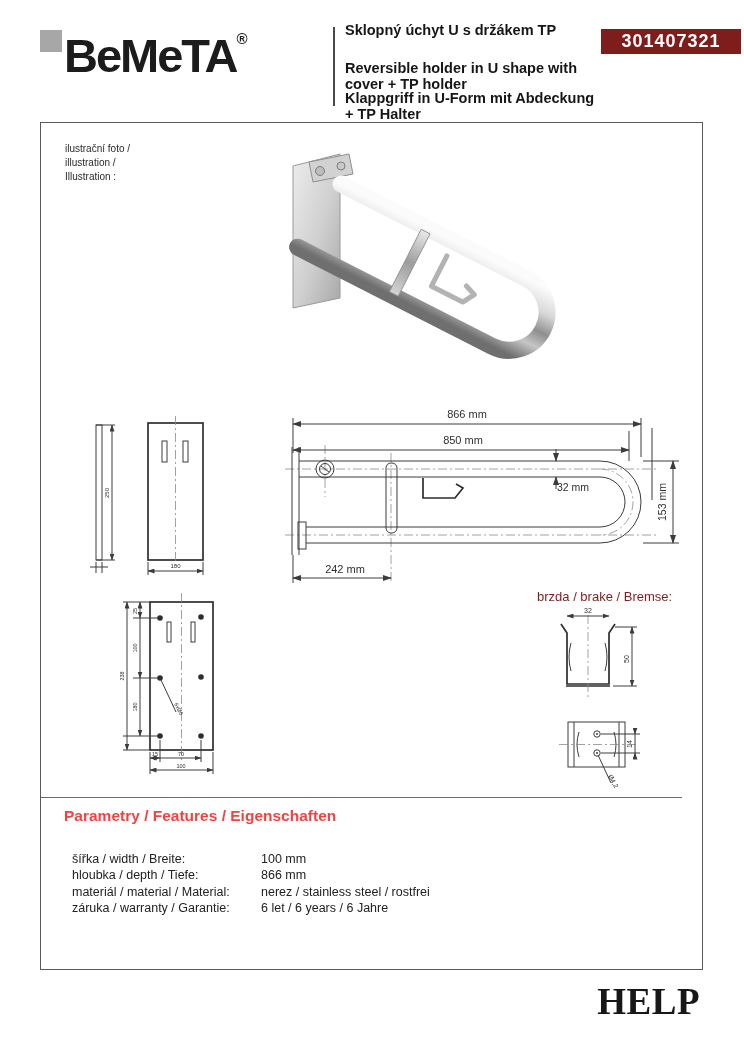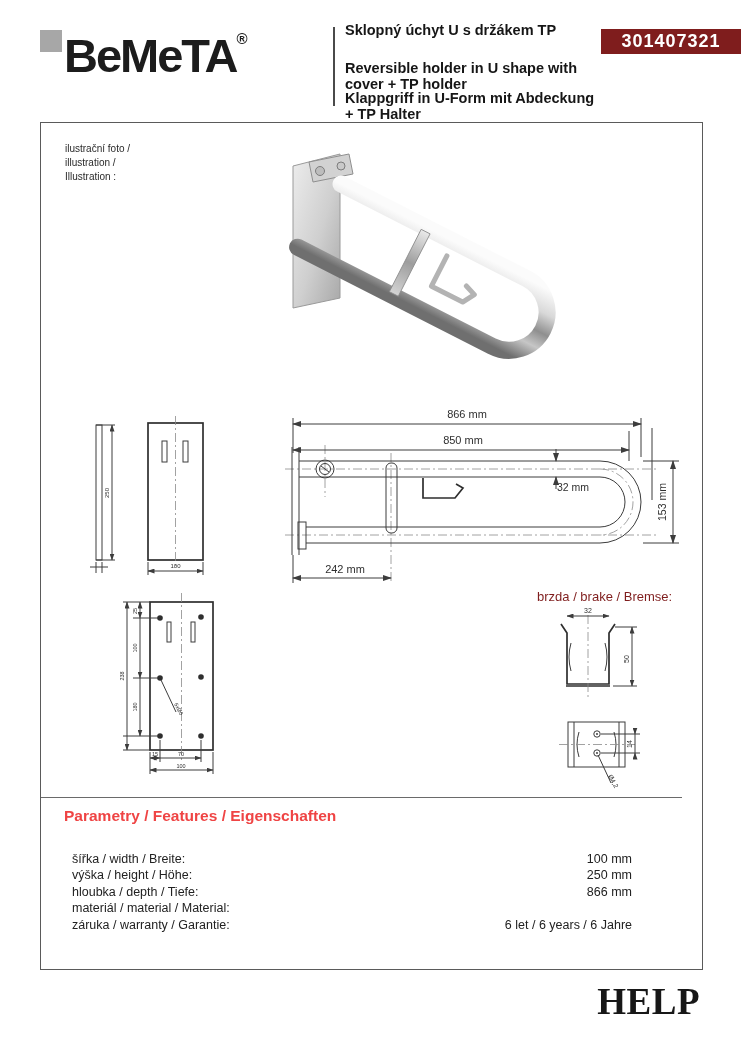--- a/index.html
+++ b/index.html
@@ -15,21 +15,21 @@
   .code-box{left:601px;top:29px;width:140px;height:25px;background:#7f1d1d;color:#ffffff;
             font-size:18px;font-weight:700;letter-spacing:1px;display:flex;align-items:center;justify-content:center;}
   
   .content-box{left:40px;top:122px;width:661px;height:846px;border:1px solid #5a5a5a;}
   .ill-label{left:65px;top:142px;font-size:10px;line-height:14px;color:#2a2a2a;}
   .section-divider{left:41px;top:797px;width:641px;height:1px;background:#6a6a6a;}
   .param-title{left:64px;top:807px;font-size:15.5px;font-weight:700;color:#ef4444;}
   .param-table{left:72px;top:843px;width:560px;font-size:12.5px;color:#222;margin-top:8px;}
   .param-row{display:flex;line-height:16.4px;}
   .param-label{width:189px;}
-  .param-value{flex:1;text-align:right;}
+  .param-value{flex:1;}
   .brake-label{left:537px;top:589px;font-size:13px;color:#7f1d1d;}
   .help-text{right:44px;top:980px;font-size:37px;font-weight:700;color:#171717;letter-spacing:0.5px;font-family:Liberation Serif, serif;}
   svg text{font-family:"Liberation Sans",sans-serif;fill:#2f2f2f;}
   .dln{stroke:#3c3c3c;stroke-width:1;fill:none;}
   .dthick{stroke:#2e2e2e;stroke-width:1.7;fill:none;}
   .cl{stroke:#8a8a8a;stroke-width:0.8;fill:none;stroke-dasharray:9 3 2 3;}
 </style>
 </head>
 <body>
 
@@ -295,29 +295,26 @@
 </svg>
 
 <div class="abs section-divider"></div>
 <div class="abs param-title">Parametry / Features / Eigenschaften</div>
 <div class="abs param-table">
   <div class="param-row">
     <div class="param-label">šířka / width / Breite:</div>
     <div class="param-value">100 mm</div>
   </div>
   <div class="param-row">
-    <div class="param-label">výška / height / Höhe:</div>
-    <div class="param-value">250 mm</div>
-  </div>
-  <div class="param-row">
     <div class="param-label">hloubka / depth / Tiefe:</div>
     <div class="param-value">866 mm</div>
   </div>
   <div class="param-row">
     <div class="param-label">materiál / material / Material:</div>
+    <div class="param-value">nerez / stainless steel / rostfrei</div>
   </div>
   <div class="param-row">
     <div class="param-label">záruka / warranty / Garantie:</div>
     <div class="param-value">6 let / 6 years / 6 Jahre</div>
   </div>
 </div>
 
 <div class="abs help-text">HELP</div>
 
 </body></html>

